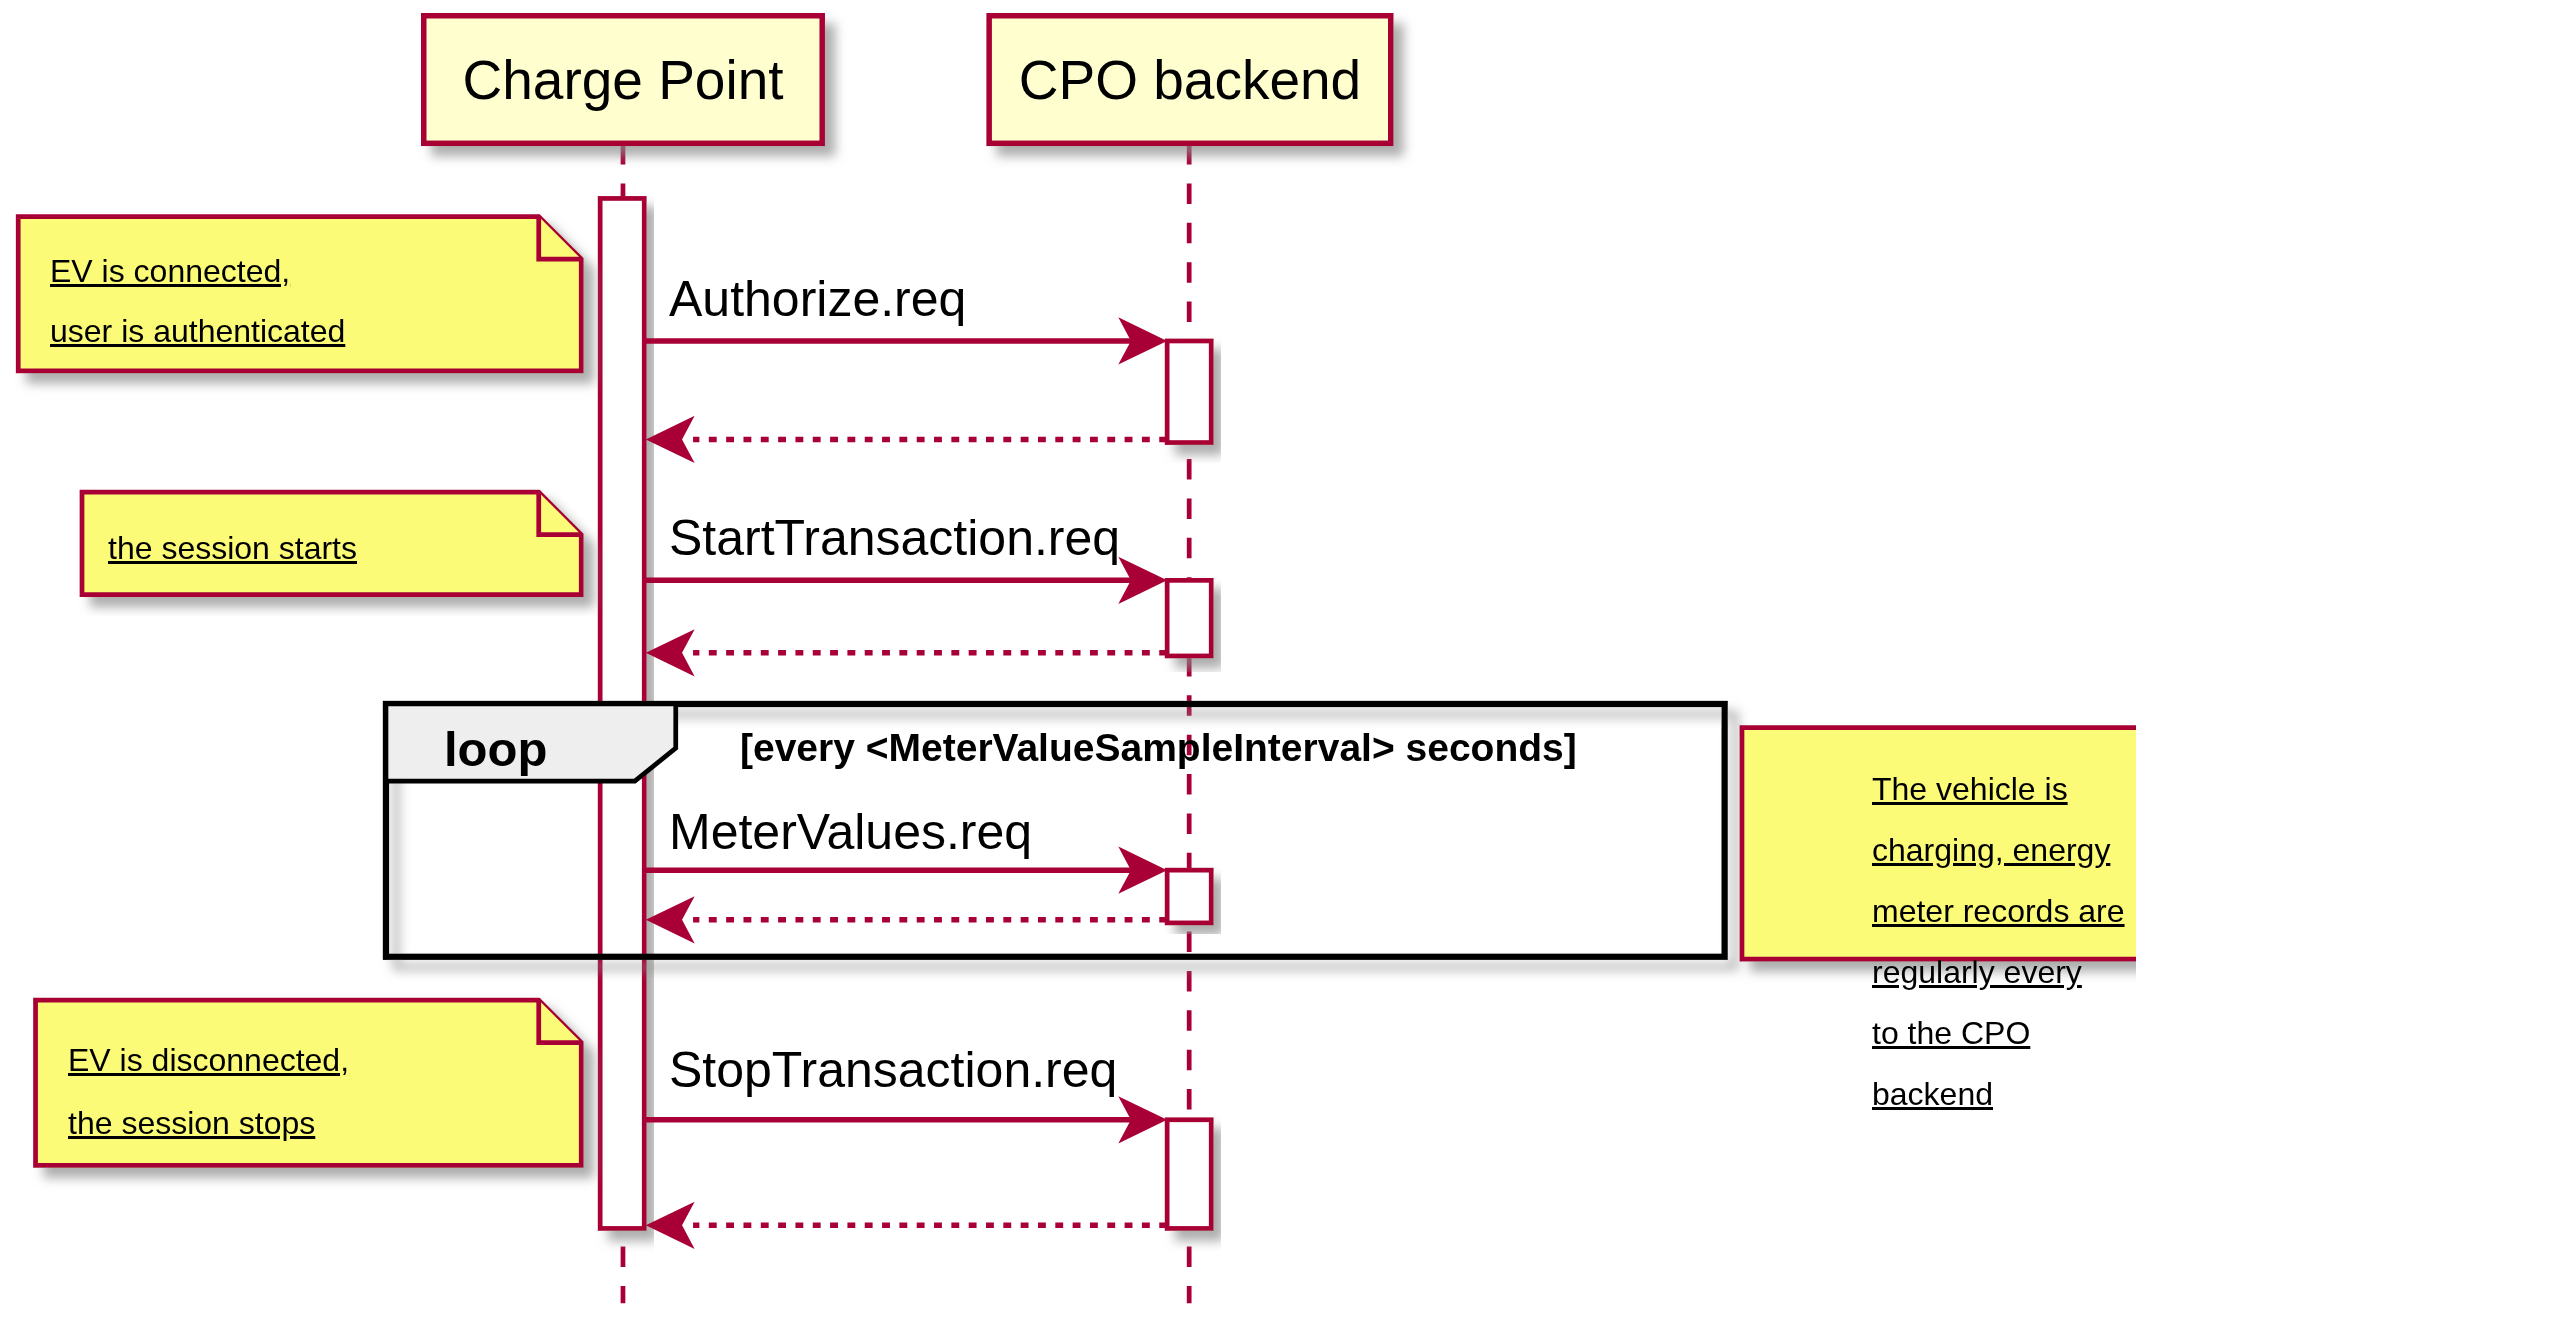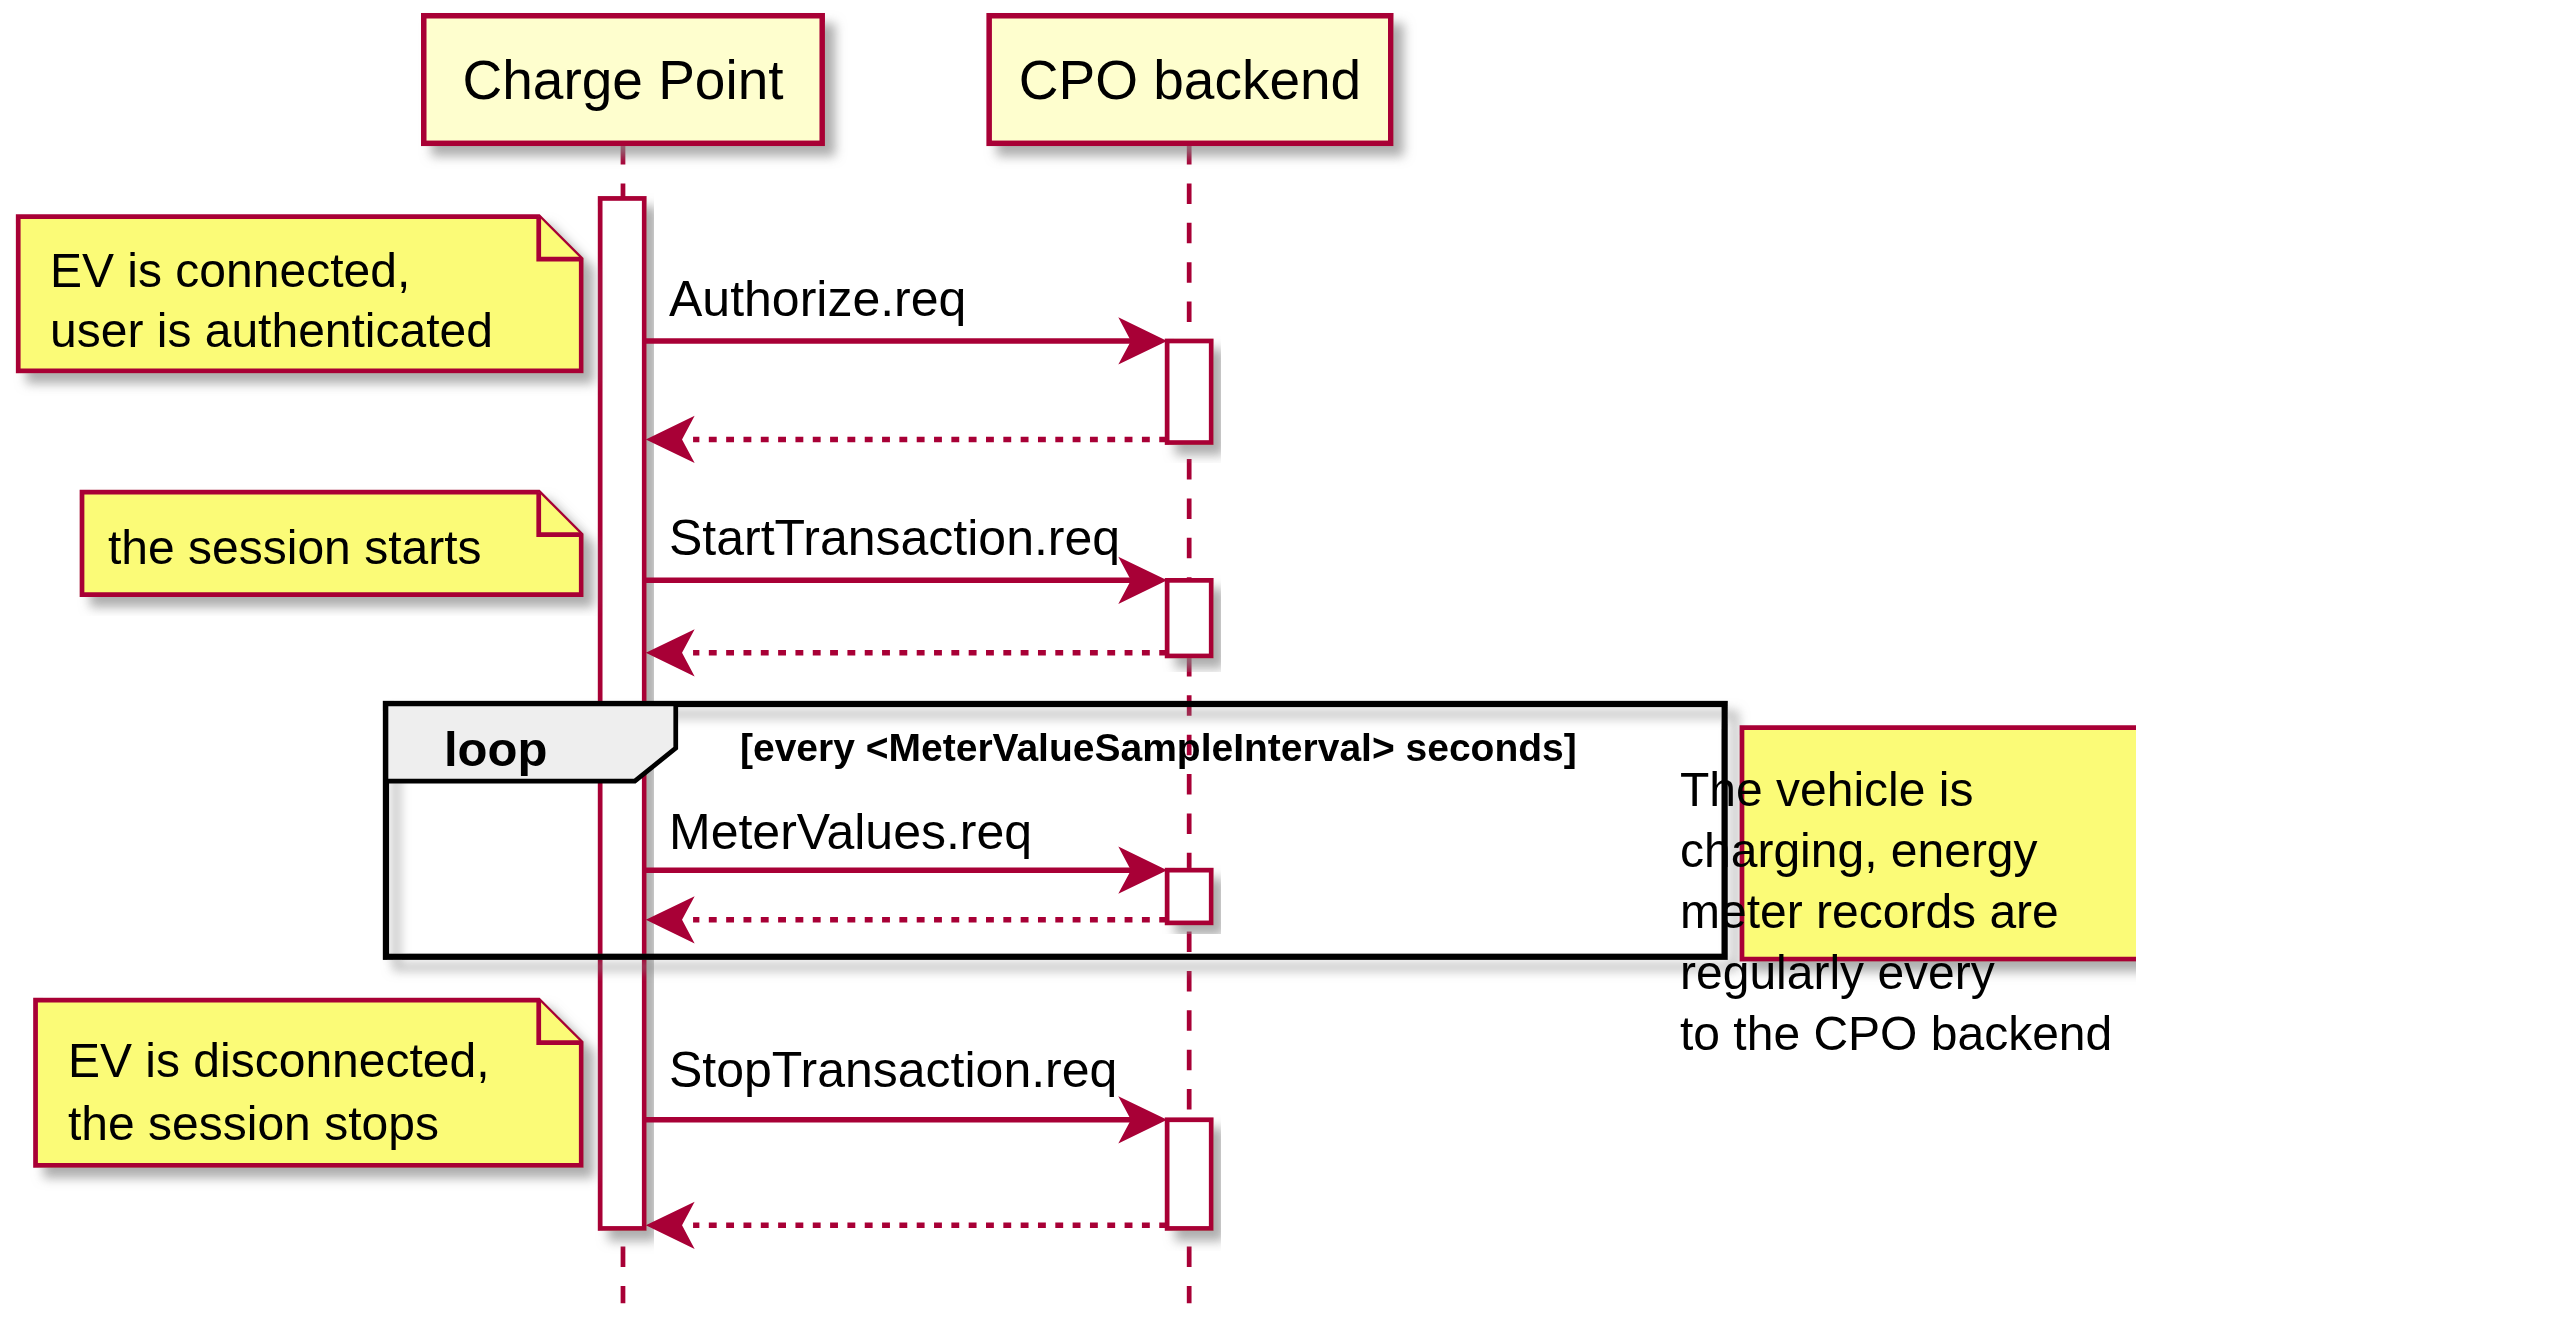--- a/index.html
+++ b/index.html
@@ -12,21 +12,21 @@
     overflow:hidden;
   }
   .gfx{position:absolute;left:0;top:0;}
   .txt{position:absolute;white-space:nowrap;color:#000;}
   .participant-label{
     position:absolute;display:flex;align-items:center;justify-content:center;
     font-size:55px;color:#000;
   }
   .msg-label{font-size:50px;line-height:50px;}
   .note-text{position:absolute;color:#000;}
-  .note-line{font-size:48px;}
+  .note-line{font-size:32px;text-decoration:underline;}
   .loop-op{font-size:49px;font-weight:bold;}
   .loop-cond{font-size:39px;font-weight:bold;}
 </style>
 </head>
 <body>
 
 <div class="canvas">
 
   <svg class="gfx" width="2576" height="1319" viewBox="0 0 3271 1675">
     <defs>
@@ -113,21 +113,21 @@
   <div class="txt loop-op" style="left:444px;top:721px;">loop</div>
   <div class="txt loop-cond" style="left:740px;top:726px;">[every &lt;MeterValueSampleInterval&gt; seconds]</div>
 
   <div class="note-text" style="left:50px;top:241px;line-height:60px;">
     <div class="note-line">EV is connected,</div>
     <div class="note-line">user is authenticated</div>
   </div>
   <div class="note-text" style="left:108px;top:518px;line-height:60px;">
     <div class="note-line">the session starts</div>
   </div>
-  <div class="note-text" style="left:1680px;top:759px;line-height:61px;">
+  <div class="note-text" style="left:1872px;top:759px;line-height:61px;">
     <div class="note-line">The vehicle is charging, energy</div>
     <div class="note-line">meter records are regularly every</div>
     <div class="note-line">to the CPO backend</div>
   </div>
   <div class="note-text" style="left:68px;top:1029px;line-height:63px;">
     <div class="note-line">EV is disconnected,</div>
     <div class="note-line">the session stops</div>
   </div>
 
 </div>

